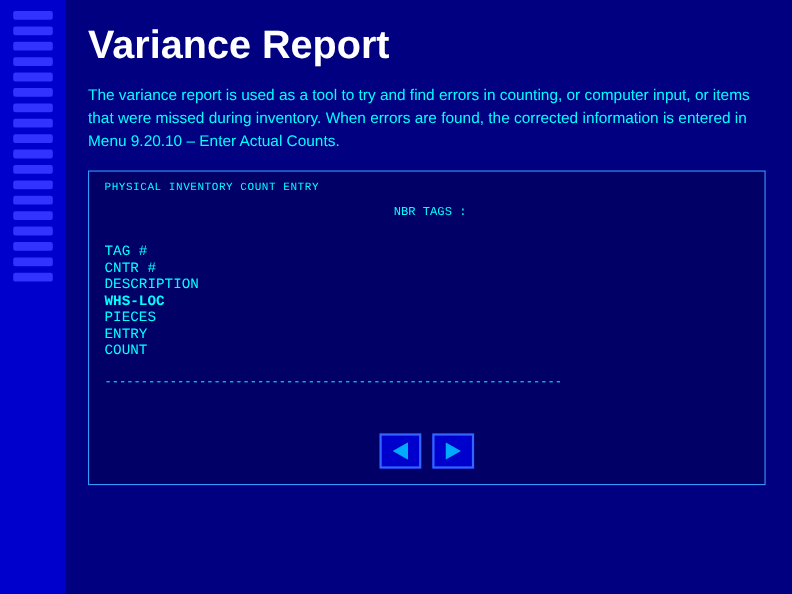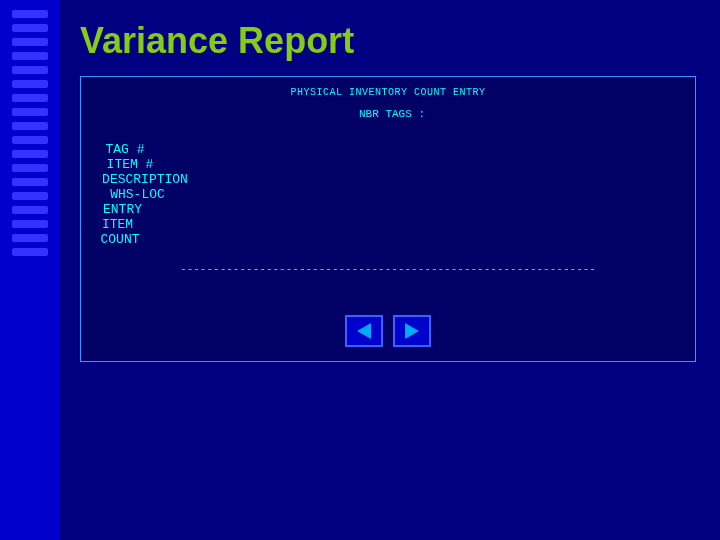--- a/index.html
+++ b/index.html
@@ -39,38 +39,37 @@
       left: 60px;
       top: 0;
       right: 0;
       bottom: 0;
       padding: 20px 24px 20px 20px;
     }
 
     .page-title {
       font-size: 36px;
       font-weight: bold;
-      color: #84cc16;
+      color: #ffffff;
       margin-bottom: 14px;
       font-family: Arial, sans-serif;
     }
 
     .description {
       font-size: 14px;
       color: #00ffff;
       line-height: 1.5;
       margin-bottom: 16px;
     }
 
     .form-panel {
       background: #000066;
       border: 1px solid #3399ff;
       padding: 10px 14px 14px 14px;
       width: 100%;
-      text-align: center;
     }
 
     .form-panel-title {
       font-size: 10px;
       color: #00ffff;
       letter-spacing: 0.5px;
       margin-bottom: 10px;
       font-family: 'Courier New', monospace;
     }
 
@@ -106,21 +105,21 @@
       color: #00ffff;
       margin-top: 10px;
       margin-bottom: 16px;
       gap: 0;
       flex-direction: column;
     }
 
     .col-tag { width: 60px; }
     .col-item { width: 70px; }
     .col-desc { width: 100px; }
-    .col-whsloc { width: 85px; }
+    .col-whsloc { width: 85px; font-weight: bold; }
     .col-count { width: 55px; }
     .col-cntr { width: 45px; }
     .col-cost { width: 50px; }
 
     .divider-line {
       font-family: 'Courier New', monospace;
       font-size: 11px;
       color: #00ffff;
       letter-spacing: 0px;
       overflow: hidden;
@@ -169,39 +168,40 @@
   <div class="left-bar-stripe"></div>
   <div class="left-bar-stripe"></div>
   <div class="left-bar-stripe"></div>
   <div class="left-bar-stripe"></div>
   <div class="left-bar-stripe"></div>
   <div class="left-bar-stripe"></div>
 </div>
 
 <div class="main-content">
   <h1 class="page-title">Variance Report</h1>
+  <p class="description">The variance report is used as a tool to try and find errors in counting, or computer input, or items that were missed during inventory. When errors are found, the corrected information is entered in Menu 9.20.10 – Enter Actual Counts.</p>
 
   <div class="form-panel">
     <div class="form-panel-title">PHYSICAL INVENTORY COUNT ENTRY</div>
 
     <div class="form-row form-row-centered">
       <span class="form-label">NBR TAGS :</span>
       <span class="form-value"></span>
     </div>
 
 
     <div style="height:8px;"></div>
 
     <div class="table-header-row">
       <span class="col-tag">TAG #</span>
-      <span class="col-item">ITEM #</span>
+      <span class="col-item">CNTR #</span>
       <span class="col-desc">DESCRIPTION</span>
       <span class="col-whsloc">WHS-LOC</span>
-      <span class="col-count">ENTRY</span>
-      <span class="col-cntr">ITEM</span>
+      <span class="col-count">PIECES</span>
+      <span class="col-cntr">ENTRY</span>
       <span class="col-cost">COUNT</span>
     </div>
 
     <div class="divider-line">---------------------------------------------------------------</div>
 
     <div class="nav-buttons">
       <div class="nav-btn">
         <svg width="14" height="16" viewBox="0 0 14 16">
           <polygon points="14,0 0,8 14,16" fill="#00aaff"></polygon>
         </svg>

